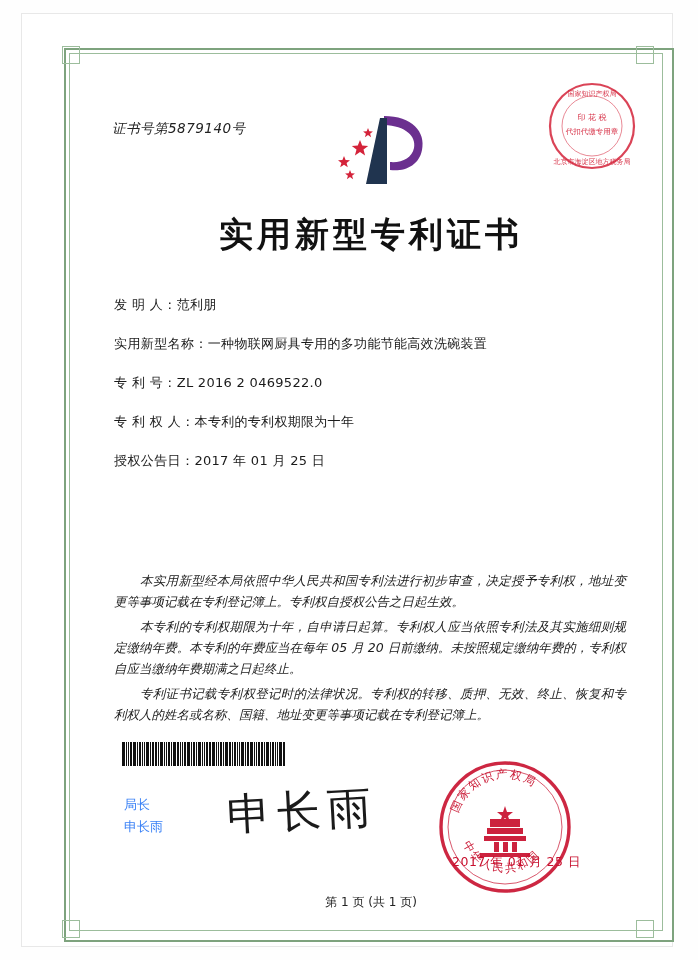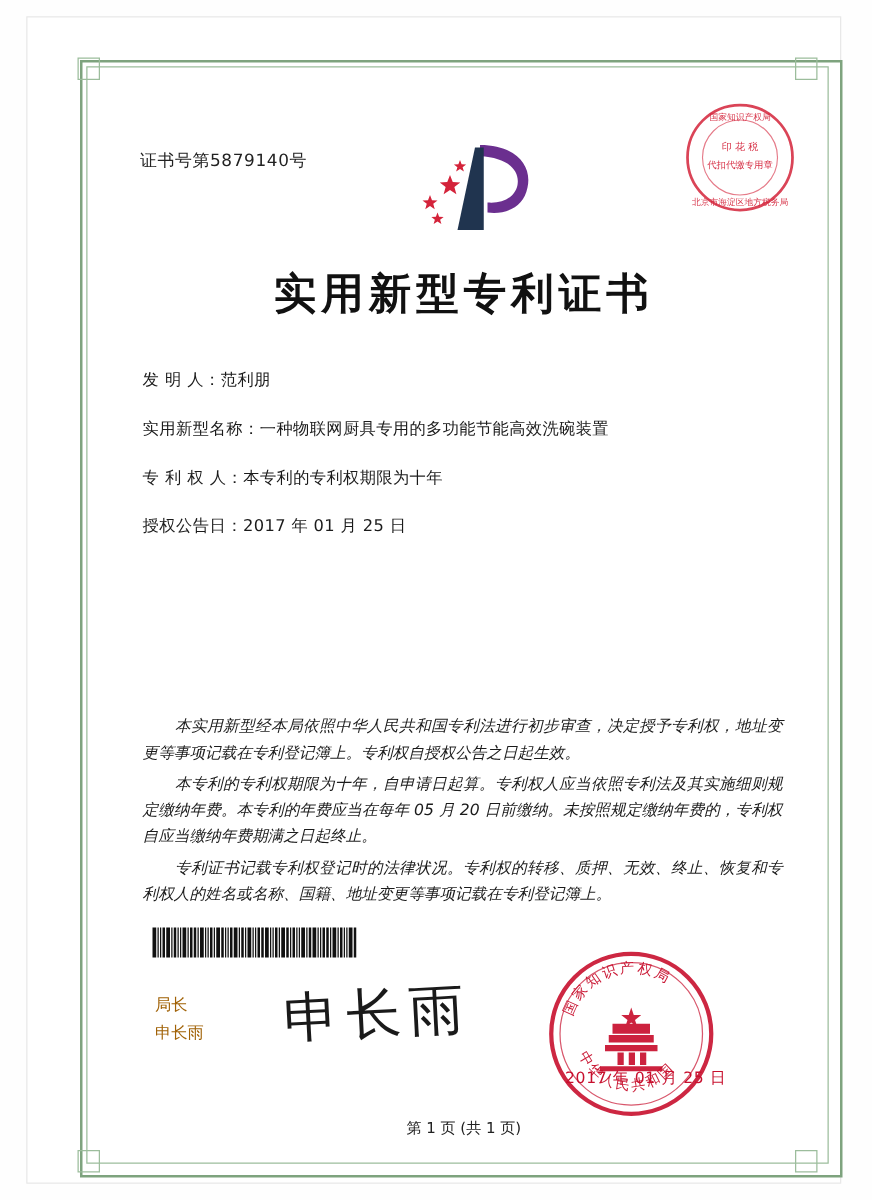--- a/index.html
+++ b/index.html
@@ -49,20 +49,21 @@
   }
 
   
   .cert-no {
     position: absolute;
     left: 90px; top: 106px;
     font-size: 13.5px;
     letter-spacing: 0.5px;
     font-family: "DejaVu Sans", sans-serif;
     color: #222;
+    font-style: italic;
   }
 
   
   .logo {
     position: absolute;
     left: 302px; top: 96px;
     width: 110px; height: 82px;
   }
 
   .red-seal-top {
@@ -131,21 +132,21 @@
     vertical-align: top;
   }
 
   
   .sig-label {
     position: absolute;
     left: 102px; top: 780px;
     font-size: 13px;
     font-family: "DejaVu Sans", sans-serif;
     line-height: 22px;
-    color: #a16207;
+    color: #3b82f6;
   }
   .sig-script {
     position: absolute;
     left: 205px; top: 768px;
     font-size: 44px;
     font-family: "DejaVu Serif", serif;
     color: #1a1a1a;
     letter-spacing: 6px;
     transform: rotate(-3deg);
   }
@@ -218,20 +219,23 @@
     <div class="main-title">实用新型专利证书</div>
 
     <div class="fields">
       <div class="field-row">
         <span class="field-label">发  明  人：</span><span class="field-value">范利朋</span>
       </div>
       <div class="field-row">
         <span class="field-label">实用新型名称：</span><span class="field-value">一种物联网厨具专用的多功能节能高效洗碗装置</span>
       </div>
       <div class="field-row">
+        <span class="field-label">专  利  号：</span><span class="field-value">ZL 2016 2 0469522.0</span>
+      </div>
+      <div class="field-row">
         <span class="field-label">专  利  权  人：</span><span class="field-value">本专利的专利权期限为十年</span>
       </div>
       <div class="field-row">
         <span class="field-label">授权公告日：</span><span class="field-value">2017 年 01 月 25 日</span>
       </div>
     </div>
 
     <div class="body-text">
       <p>本实用新型经本局依照中华人民共和国专利法进行初步审查，决定授予专利权，地址变更等事项记载在专利登记簿上。专利权自授权公告之日起生效。</p>
       <p>本专利的专利权期限为十年，自申请日起算。专利权人应当依照专利法及其实施细则规定缴纳年费。本专利的年费应当在每年 05 月 20 日前缴纳。未按照规定缴纳年费的，专利权自应当缴纳年费期满之日起终止。</p>

